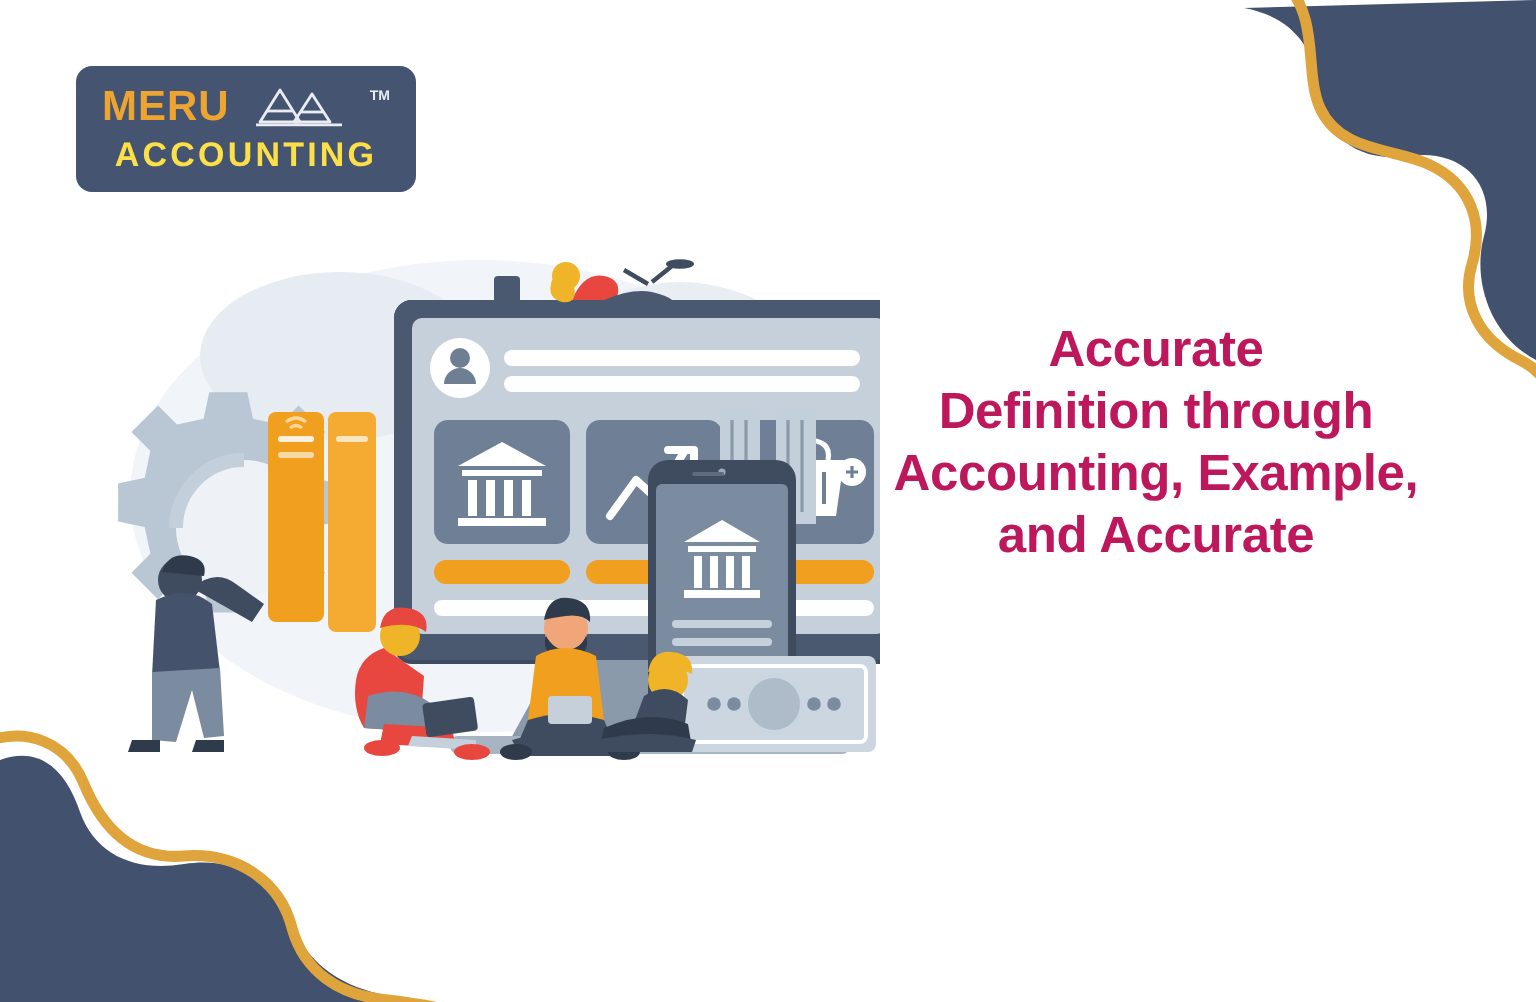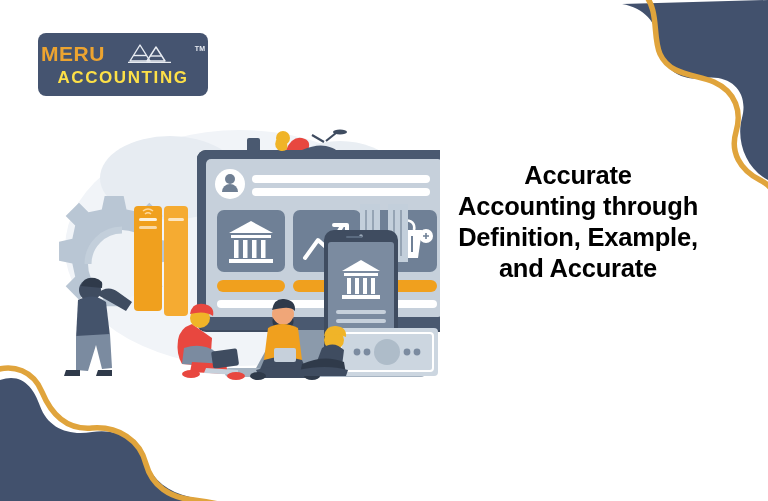--- a/index.html
+++ b/index.html
@@ -28,21 +28,21 @@
     background:#455470;
     border-radius:8px;
     display:flex;
     flex-direction:column;
     align-items:center;
     justify-content:center;
     padding-top:2px;
   }
   .logo-row1 {
     display:flex; align-items:flex-start;
-    gap:20px;
+    gap:10px;
     height:24px;
   }
   .logo-peaks { margin-left:2px; margin-top:-1px; }
   .logo-tm {
     color:#e9edf3;
     font-size:7px;
     font-weight:bold;
     line-height:9px;
     margin-left:2px;
     margin-top:1px;
@@ -55,21 +55,21 @@
     line-height:20px;
     margin-top:1px;
   }
 
   
   .headline {
     position:absolute;
     left:404px; top:160px;
     width:348px;
     text-align:center;
-    color:#000000;
+    color:#be185d;
     font-size:25.5px;
     font-weight:bold;
     line-height:31px;
     letter-spacing:-0.2px;
   }
   .headline .ln { display:block; white-space:nowrap; }
 
   
   .illus {
     position:absolute;
@@ -298,18 +298,18 @@
         <path d="M284,218 q2,-11 12,-10 q11,1 10,11 q-9,-5 -22,-1 Z" fill="#f0b428"></path>
         <path d="M282,230 q12,-8 22,2 l-2,16 -26,-2 Z" fill="#3f4c60"></path>
         <path d="M262,246 q22,-10 42,-2 l2,12 -46,0 Z" fill="#2f3a4a"></path>
         <path d="M258,252 q28,-6 50,0 l-2,6 -50,0 Z" fill="#3f4c60"></path>
       </g>
     </svg>
   </div>
 
   <div class="headline">
     <span class="ln">Accurate</span>
-    <span class="ln">Accounting through</span>
-    <span class="ln">Definition, Example,</span>
+    <span class="ln">Definition through</span>
+    <span class="ln">Accounting, Example,</span>
     <span class="ln">and Accurate</span>
   </div>
 
 </div>
 
 </body></html>

